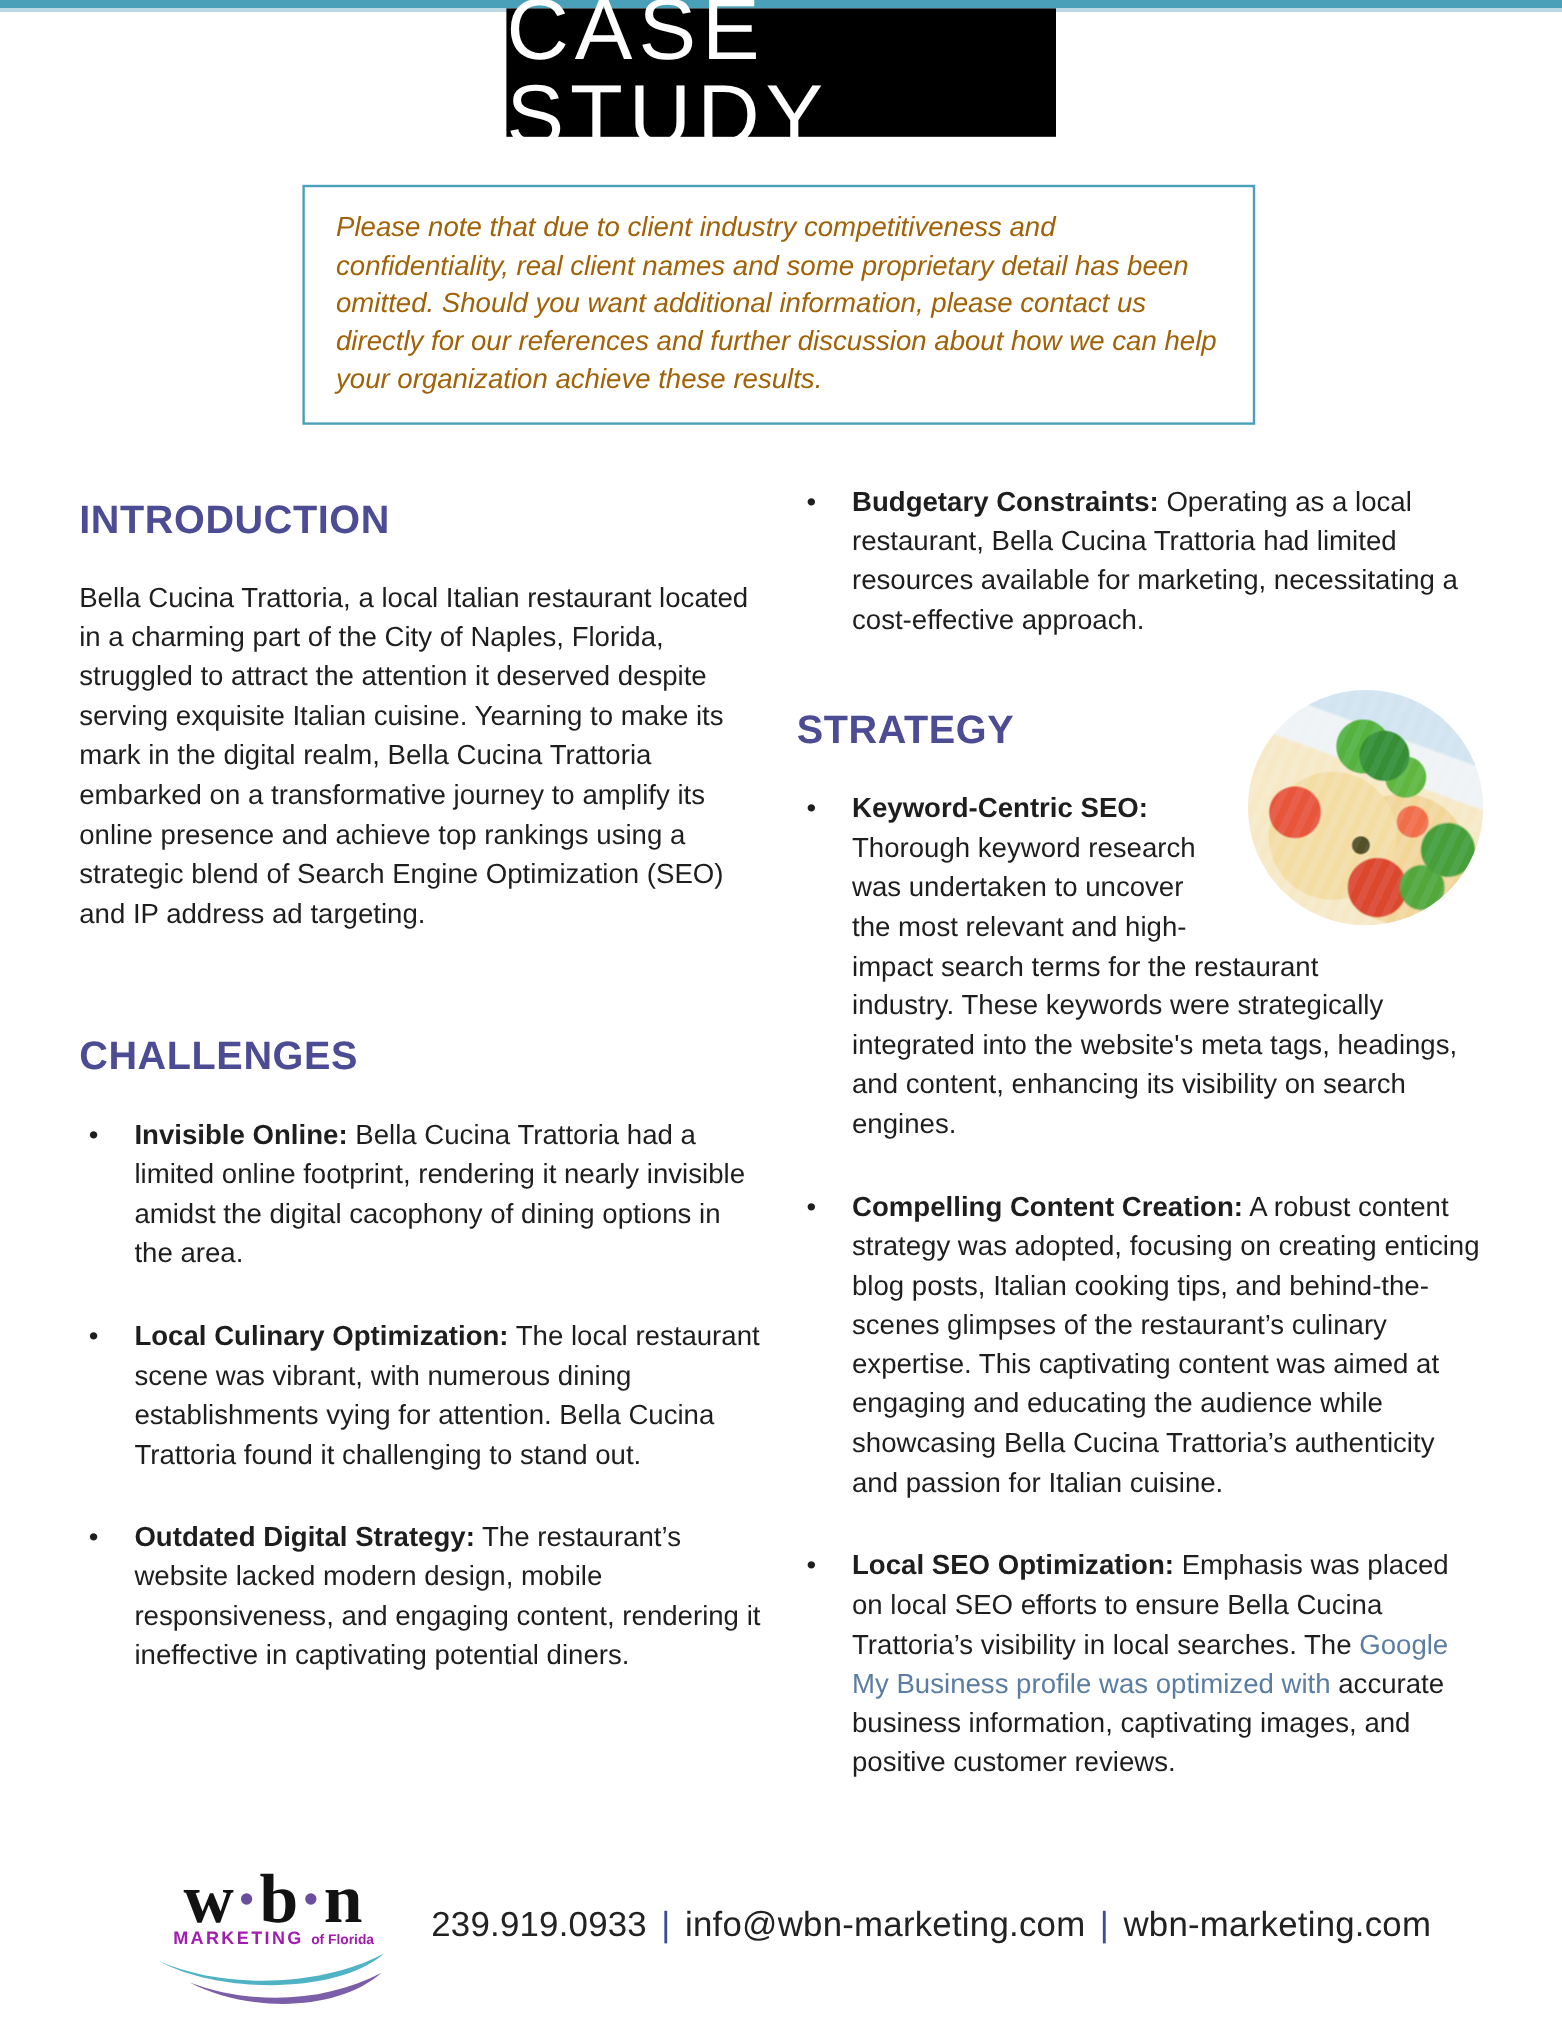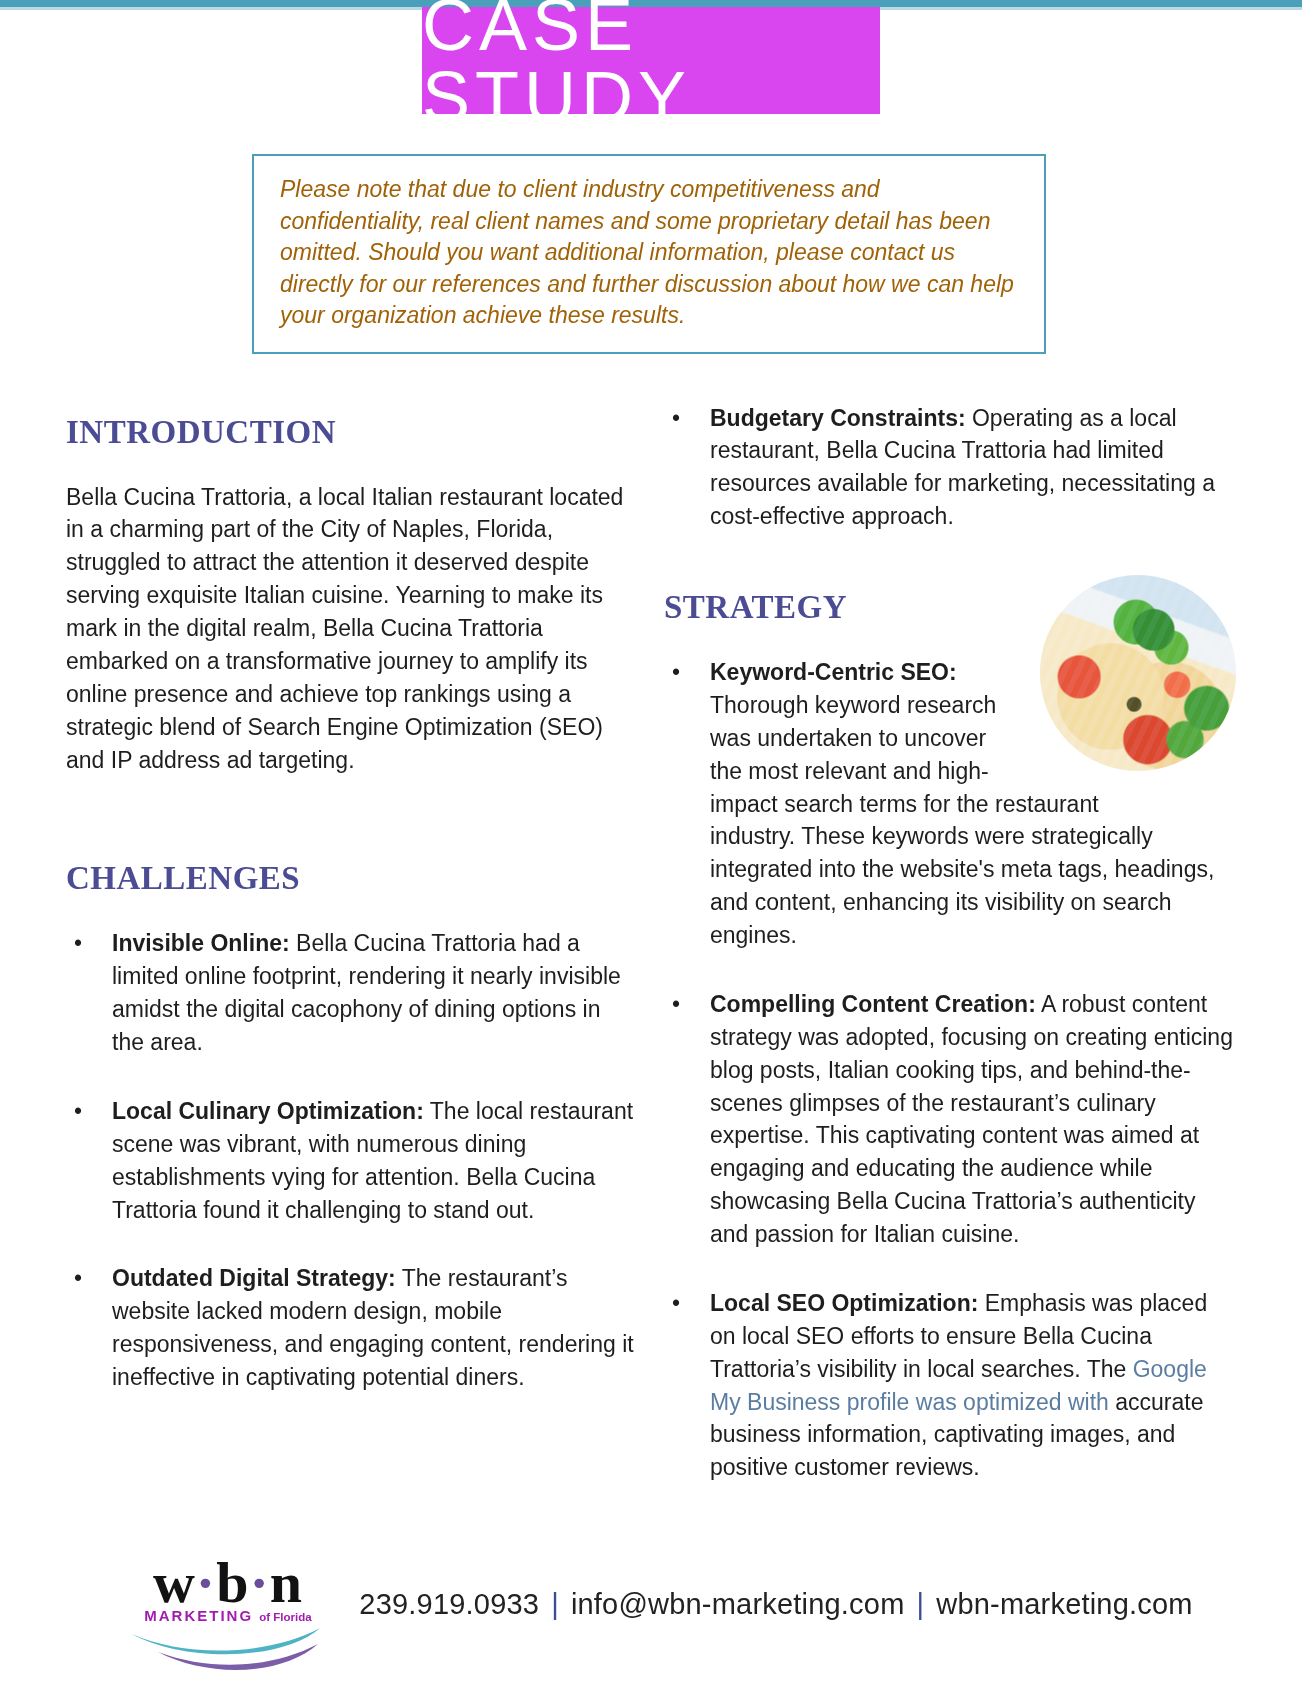--- a/index.html
+++ b/index.html
@@ -10,21 +10,21 @@
     position:relative; overflow:hidden;
     color:#1e1e1e;
   }
   
   .top-strip { height:7px; background:#4AA0B8; }
   .top-strip-light { height:3px; background:#BCD9E3; }
 
   
   .banner {
     width:458px; height:107px; margin:-3px auto 0 auto;
-    background:#d946ef;
+    background:#000000;
     display:flex; align-items:center; justify-content:center;
     position:relative; z-index:2;
   }
   .banner-text {
     color:#ffffff; font-size:72px; font-weight:400;
     letter-spacing:5px; line-height:1;
   }
 
   
   .doc-title {
@@ -43,21 +43,21 @@
     font-style:italic; font-size:23px; line-height:1.37;
     color:#a16207;
   }
 
   
   .columns { display:flex; gap:26px; padding:0 66px; margin-top:48px; }
   .col { width:572px; box-sizing:border-box; }
 
   .section-heading {
     color:#4C4C94; font-size:33px; font-weight:bold;
-    letter-spacing:0.5px; margin:0 0 30px 0;font-family:Liberation Serif, serif;
+    letter-spacing:0.5px; margin:0 0 30px 0;
   }
   .intro-heading { margin-top:12px; }
   .challenges-heading { margin-top:84px; }
   .strategy-heading { margin-top:56px; }
 
   .body-text { font-size:23px; line-height:1.43; }
 
   .bullet {
     position:relative; padding-left:46px;
     font-size:23px; line-height:1.43;

